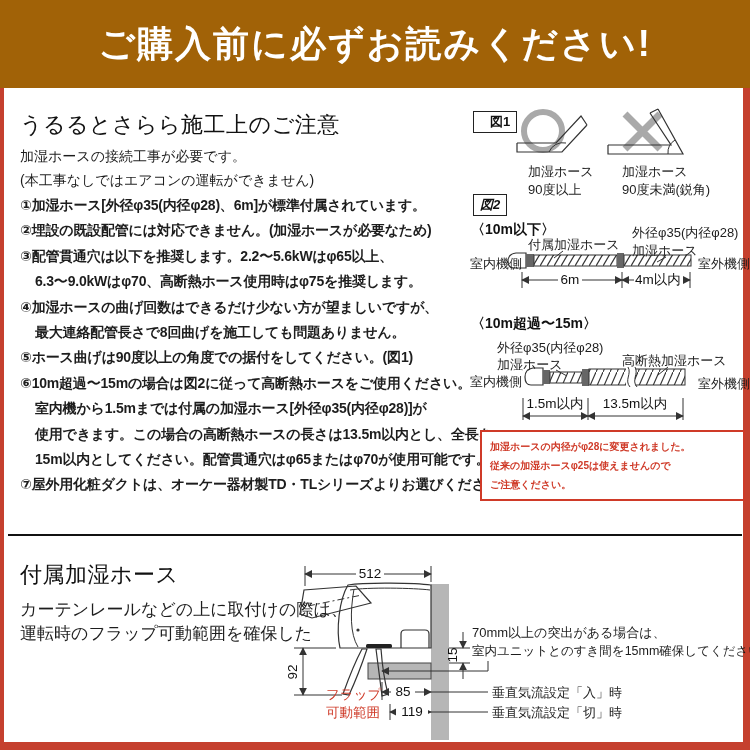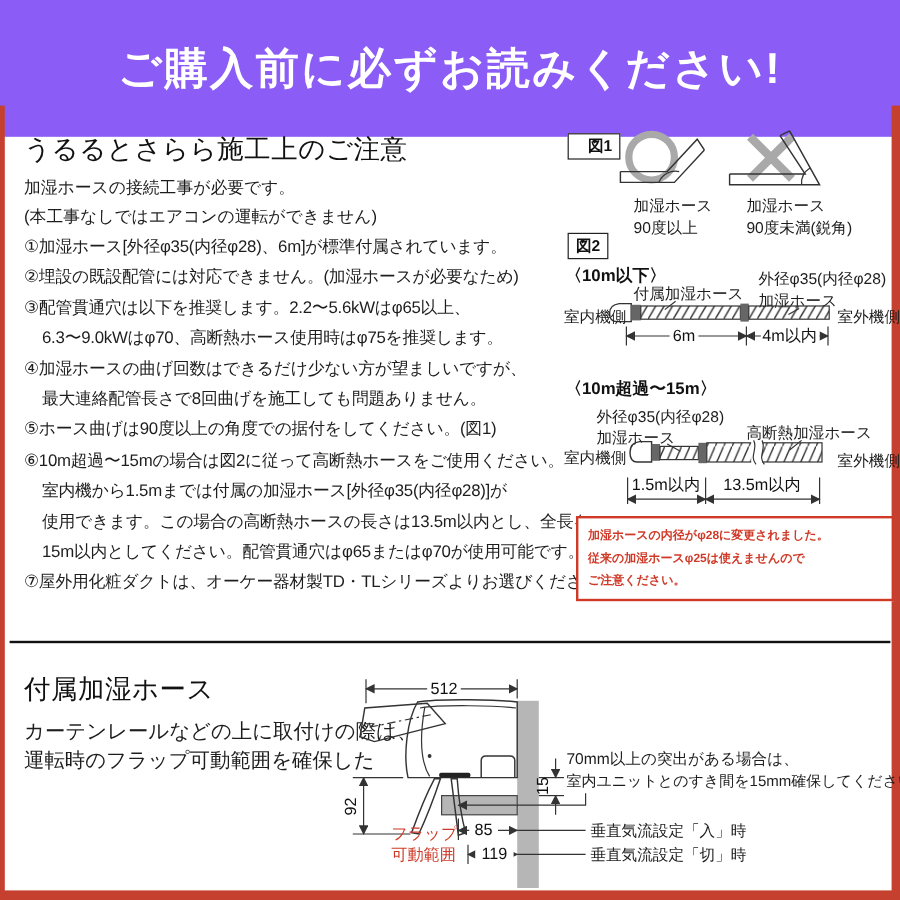--- a/index.html
+++ b/index.html
@@ -1,27 +1,27 @@
 <!DOCTYPE html>
 <html><head>
 <meta charset="utf-8">
 <style>
   html,body{margin:0;padding:0;background:#e8e8e8;}
   .page{position:relative;width:750px;height:750px;background:#fff;overflow:hidden;
         font-family:"Liberation Sans","DejaVu Sans",sans-serif;color:#1d1d1d;}
   .abs{position:absolute;}
   
-  .banner{left:0;top:0;width:750px;height:114px;background:#8b5cf6;display:flex;align-items:center;justify-content:center;}
+  .banner{left:0;top:0;width:750px;height:88px;background:#a16207;display:flex;align-items:center;justify-content:center;}
   .banner-title{color:#fff;font-size:36px;font-weight:bold;letter-spacing:2px;white-space:nowrap;}
   
   .frame{left:0;top:88px;width:750px;height:662px;box-sizing:border-box;
          border-left:4px solid #c5402e;border-right:7px solid #c5402e;border-bottom:8px solid #c5402e;pointer-events:none;}
   .sec-title{font-size:22px;font-weight:normal;color:#111;white-space:nowrap;letter-spacing:.5px;}
   .intro-line{font-size:14px;line-height:24px;white-space:nowrap;}
-  .note-line{font-size:14px;line-height:25.4px;white-space:nowrap;letter-spacing:-.2px;}
+  .note-line{font-size:14px;line-height:25.4px;white-space:nowrap;letter-spacing:-.2px;font-weight:bold;}
   .cont{padding-left:15px;}
   .figlabel{border:1.5px solid #222;background:#fff;font-size:13px;font-weight:bold;padding:1px 6px;color:#111;}
   .cap{font-size:13px;line-height:18px;white-space:nowrap;}
   .warnbox{width:265px;box-sizing:border-box;border:2px solid #cf3a28;background:#fff;padding:5px 8px;}
   .warn-line{font-size:10px;line-height:19px;color:#cf3a28;font-weight:600;white-space:nowrap;}
   .divider{left:8px;top:534px;width:734px;height:0;border-top:2px solid #111;}
   .body-line{font-size:17px;line-height:23.5px;white-space:nowrap;}
   
   svg{overflow:visible;}
   svg text{font-family:"Liberation Sans","DejaVu Sans",sans-serif;}
@@ -81,21 +81,21 @@
   <svg class="abs" style="left:598px;top:106px;" width="152" height="58">
     <path class="gray" stroke-width="7" d="M27,8 L62,43 M62,8 L27,43"></path>
     <path class="ln" d="M10,39 L10,48 L85,48 L60,3 M10,39 L73,39 L52,7 M60,3 L52,7"></path>
     <path class="thin" d="M70,48 A15,15 0 0 1 77,34"></path>
   </svg>
   <div class="abs" style="left:622px;top:163px;">
     <div class="cap">加湿ホース</div>
     <div class="cap">90度未満(鋭角)</div>
   </div>
 
-  <div class="abs figlabel" style="left:473px;top:194px;">図2</div>
+  <div class="abs figlabel" style="left:473px;top:194px;font-style:italic;">図2</div>
 
   <svg class="abs" style="left:470px;top:218px;" width="278" height="78">
     <defs>
       <pattern id="h1" patternUnits="userSpaceOnUse" width="7" height="12" patternTransform="rotate(0)">
         <path d="M0,12 L7,0" stroke="#333" stroke-width="1.2"></path>
       </pattern>
       <marker id="ar1" viewBox="0 0 10 10" refX="9" refY="5" markerWidth="8" markerHeight="8" orient="auto-start-reverse">
         <path d="M0,0 L10,5 L0,10 z" fill="#333"></path>
       </marker>
     </defs>

